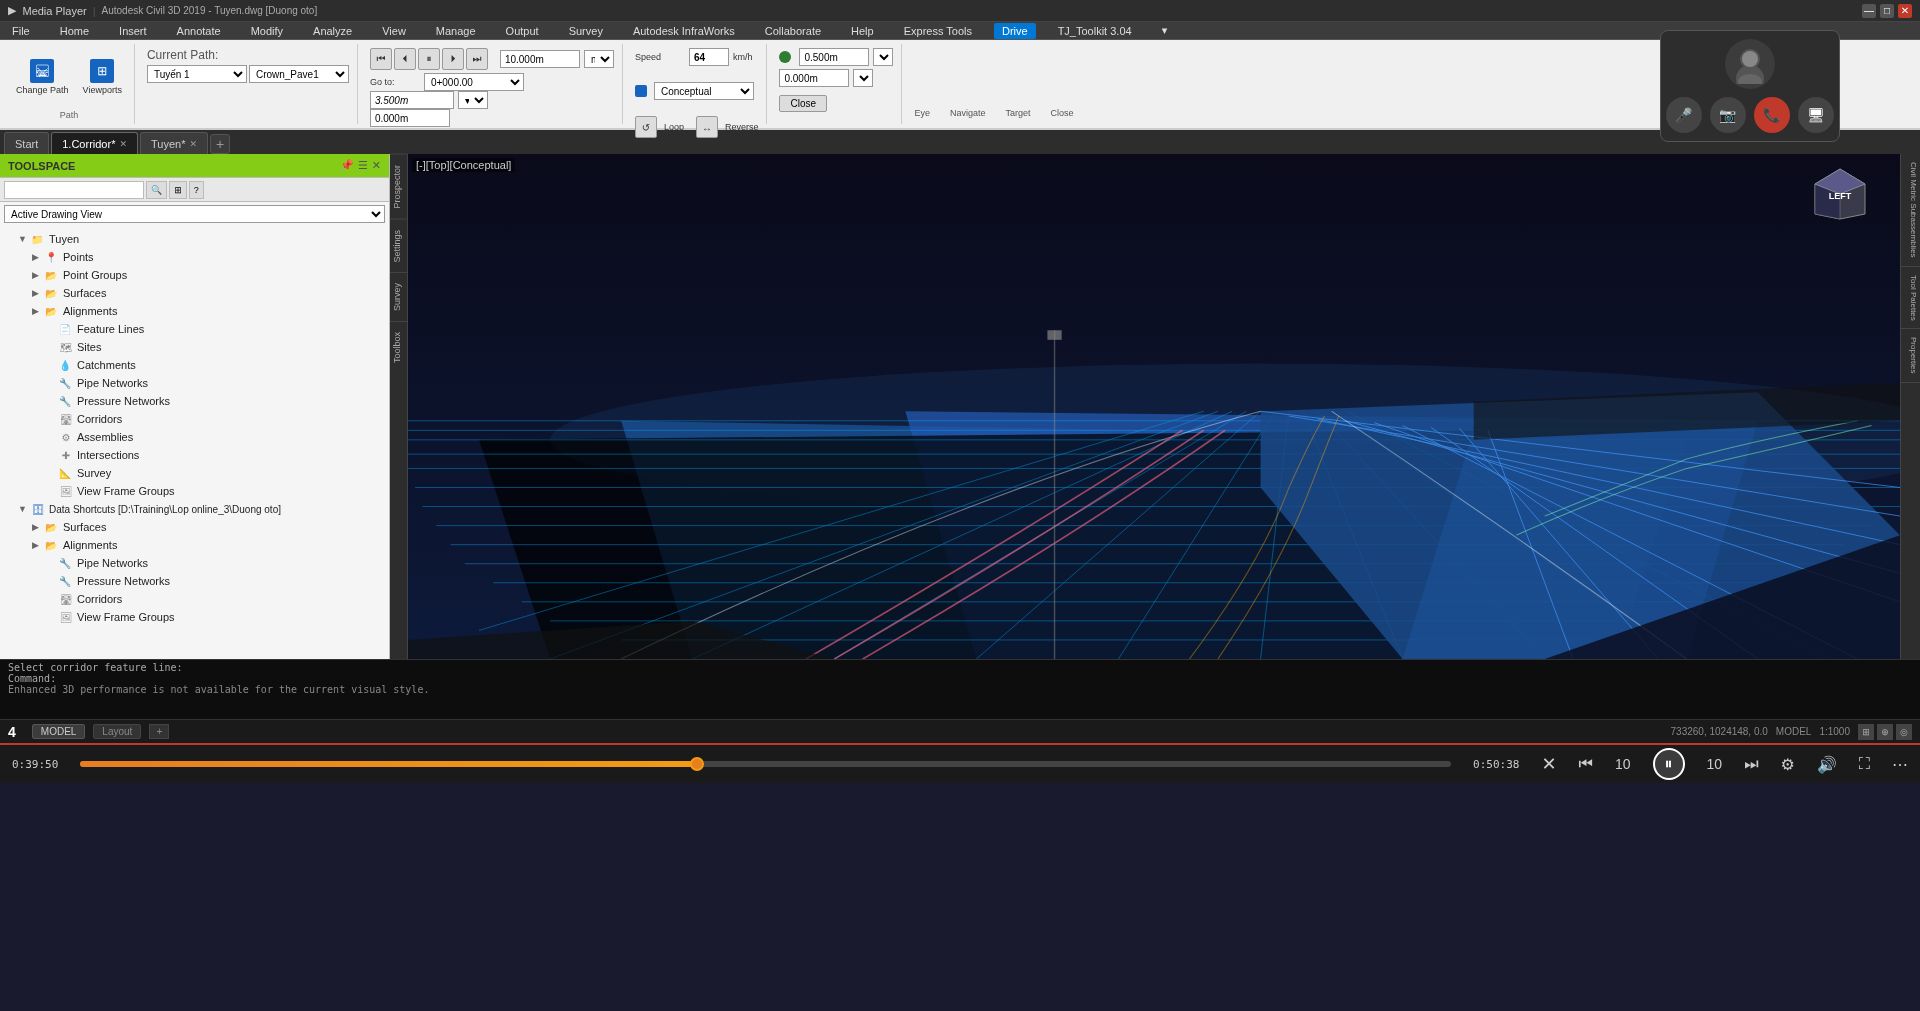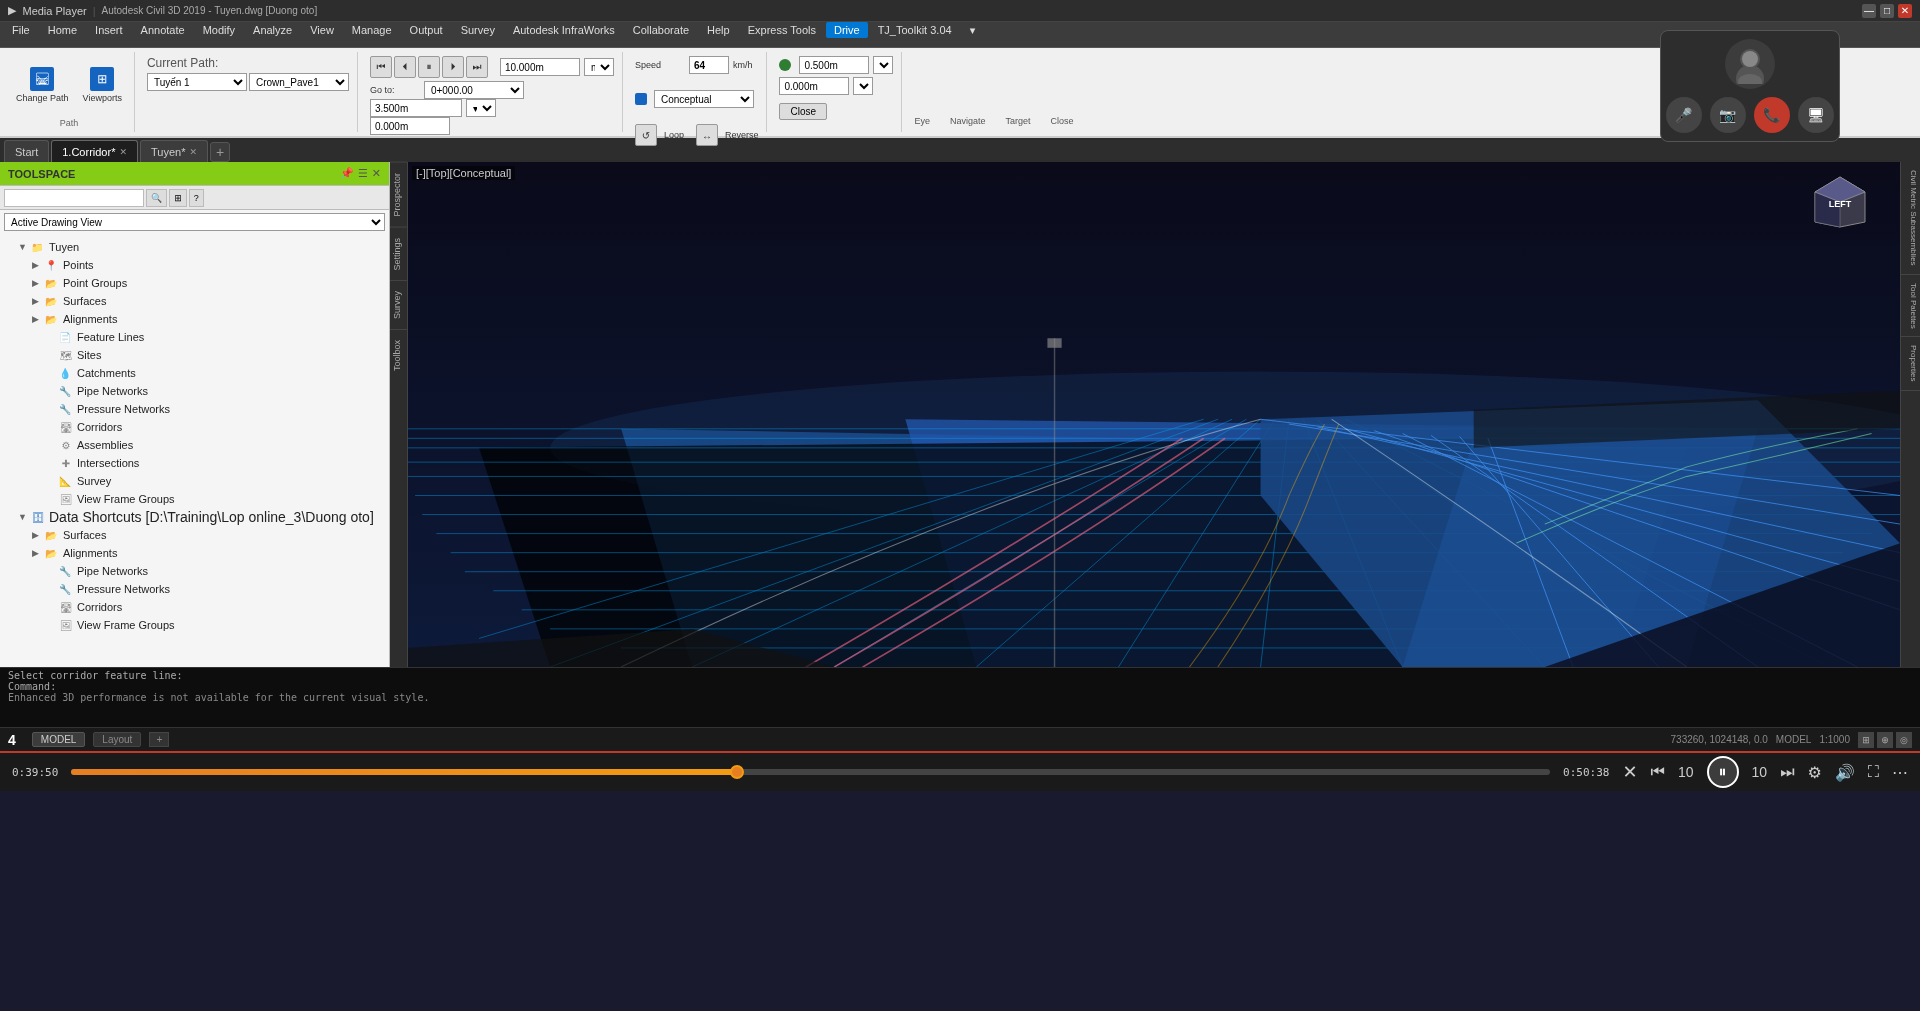--- a/index.html
+++ b/index.html
@@ -15,26 +15,26 @@
       padding: 0 8px;
       border-bottom: 1px solid #444;
     }
     #title-bar-left { display: flex; align-items: center; gap: 6px; color: #ccc; font-size: 11px; }
     #title-bar-right { display: flex; align-items: center; gap: 4px; }
     .title-btn { width: 14px; height: 14px; border: none; cursor: pointer; font-size: 10px; display: flex; align-items: center; justify-content: center; border-radius: 2px; background: #555; color: #fff; }
     .title-btn.close { background: #c0392b; }
 
     
     #menu-bar {
-      height: 26px;
+      height: 18px;
       background: #3c3c3c;
       display: flex;
-      align-items: flex-start;
+      align-items: flex-end;
       padding: 0 4px;
-      gap: 2px;
+      gap: 14px;
       border-bottom: 1px solid #555;
     }
     .menu-item { padding: 2px 8px; font-size: 11px; color: #ddd; cursor: pointer; border-radius: 2px; }
     .menu-item.active { background: #0078d4; color: #fff; }
 
     
     #ribbon {
       height: 90px;
       background: #f0f0f0;
       display: flex;
@@ -222,21 +222,21 @@
       overflow: hidden;
     }
 
     
     #playback-bar {
       height: 40px;
       background: #1a1a1a;
       display: flex;
       align-items: center;
       padding: 0 12px;
-      gap: 13px;
+      gap: 22px;
       border-top: 2px solid #c0392b;
     }
     #progress-track {
       flex: 1;
       height: 6px;
       background: #444;
       border-radius: 3px;
       position: relative;
       cursor: pointer;
     }
@@ -393,21 +393,21 @@
         <select class="drive-dropdown" style="width:30px;"><option>m</option></select>
       </div>
     </div>
     <div class="drive-row">
       <span class="drive-label">Go to:</span>
       <select class="drive-dropdown" style="width:100px;">
         <option>0+000.00</option>
       </select>
     </div>
     <div class="drive-row">
-      <input class="drive-input" style="width: 92px;" value="3.500m">
+      <input class="drive-input" style="width: 84px; font-style: italic;" value="3.500m">
       <select class="drive-dropdown" style="width:30px;"><option>▾</option></select>
     </div>
     <div class="drive-row">
       <input class="drive-input" style="width: 80px;" value="0.000m">
     </div>
   </div>
 
   <div class="ribbon-group" style="align-items:flex-start;gap:12px;">
     <div class="drive-row">
       <span class="drive-label">Speed</span>
@@ -601,21 +601,21 @@
           <div class="tree-indent"></div>
         <span class="tree-expand" style="width:12px;"></span>
         <span class="tree-icon" style="color:#888;">🖼</span>
         <span class="tree-label">View Frame Groups</span>
       </div>
 
       <div class="tree-item">
         <div class="tree-indent"></div>
         <span class="tree-expand">▼</span>
         <span class="tree-icon db-icon">🗄</span>
-        <span class="tree-label" style="font-size:14px;">Data Shortcuts [D:\Training\Lop online_3\Duong oto]</span>
+        <span class="tree-label" style="font-size:10px;">Data Shortcuts [D:\Training\Lop online_3\Duong oto]</span>
       </div>
       <div class="tree-item">
         <div class="tree-indent"></div>
           <div class="tree-indent"></div>
         <span class="tree-expand">▶</span>
         <span class="tree-icon folder-icon">📂</span>
         <span class="tree-label">Surfaces</span>
       </div>
       <div class="tree-item">
         <div class="tree-indent"></div>

